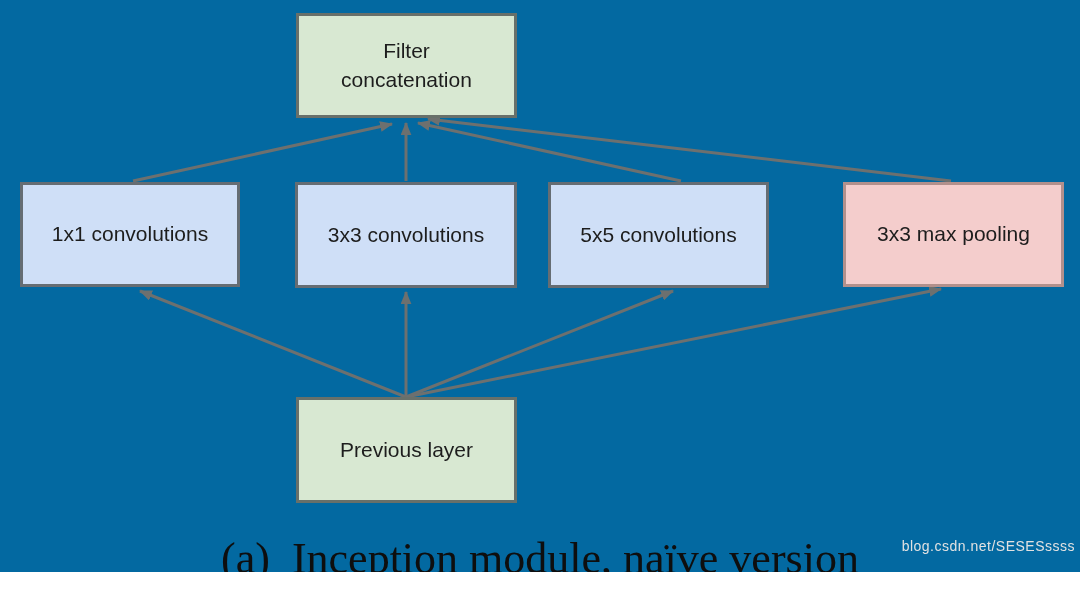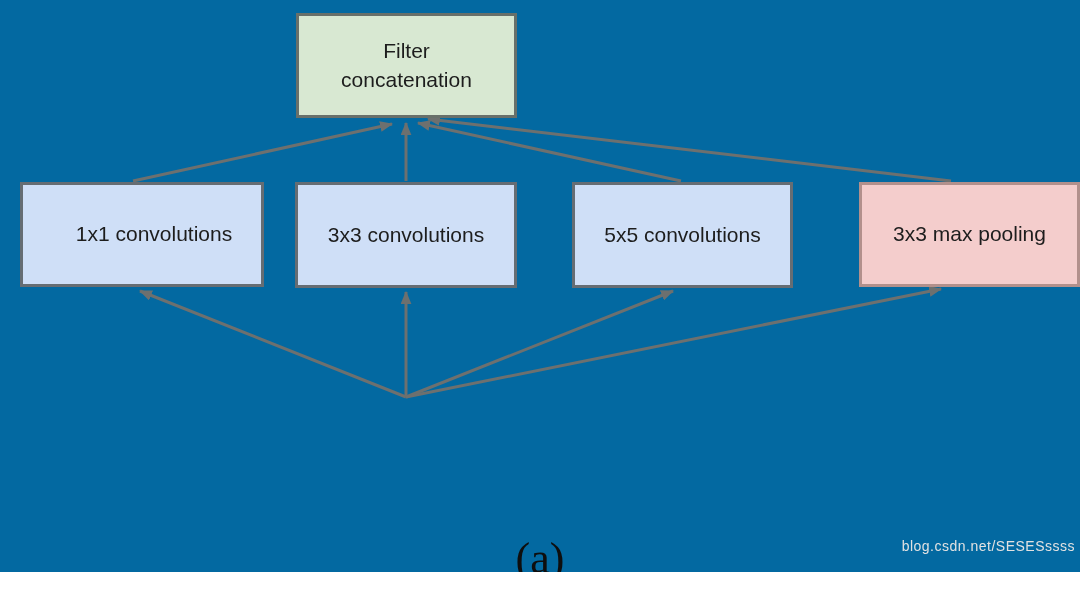--- a/index.html
+++ b/index.html
@@ -40,26 +40,25 @@
     background: #d8e8d2;
     border: 3px solid #68706a;
   }
   .node.blue {
     background: #cfdff7;
     border: 3px solid #666d73;
   }
   .node.red {
     background: #f4cdcc;
     border: 3px solid #b2908c;
-    margin-left: 16px;
   }
   .node-filter-concat { left: 296px; top: 13px;  width: 215px; height: 99px; }
-  .node-conv1x1      { left: 20px;  top: 182px; width: 214px; height: 99px; padding-left: 24px; }
+  .node-conv1x1      { left: 20px;  top: 182px; width: 214px; height: 99px; }
   .node-conv3x3      { left: 295px; top: 182px; width: 216px; height: 100px; text-align: right; }
-  .node-conv5x5      { left: 572px; top: 182px; width: 215px; height: 100px; }
+  .node-conv5x5      { left: 548px; top: 182px; width: 215px; height: 100px; }
   .node-maxpool      { left: 843px; top: 182px; width: 215px; height: 99px; }
   .node-previous     { left: 296px; top: 397px; width: 215px; height: 100px; }
   .wrap-label { display: inline-block; max-width: 170px; }
   .caption {
     position: absolute;
     left: 0; right: 0;
     top: 533px;
     display: flex;
     justify-content: center;
     align-items: baseline;
@@ -117,20 +116,24 @@
   </div>
 
   <div class="node blue node-conv5x5">
     <span>5x5 convolutions</span>
   </div>
 
   <div class="node red node-maxpool">
     <span>3x3 max pooling</span>
   </div>
 
+  <div class="node green node-previous">
+    <span>Previous layer</span>
+  </div>
 
   <div class="caption">
     <span>(a)</span>
+    <span>Inception module, naïve version</span>
   </div>
 
   <div class="watermark">blog.csdn.net/SESESssss</div>
 
 </div>
 
 </body></html>

